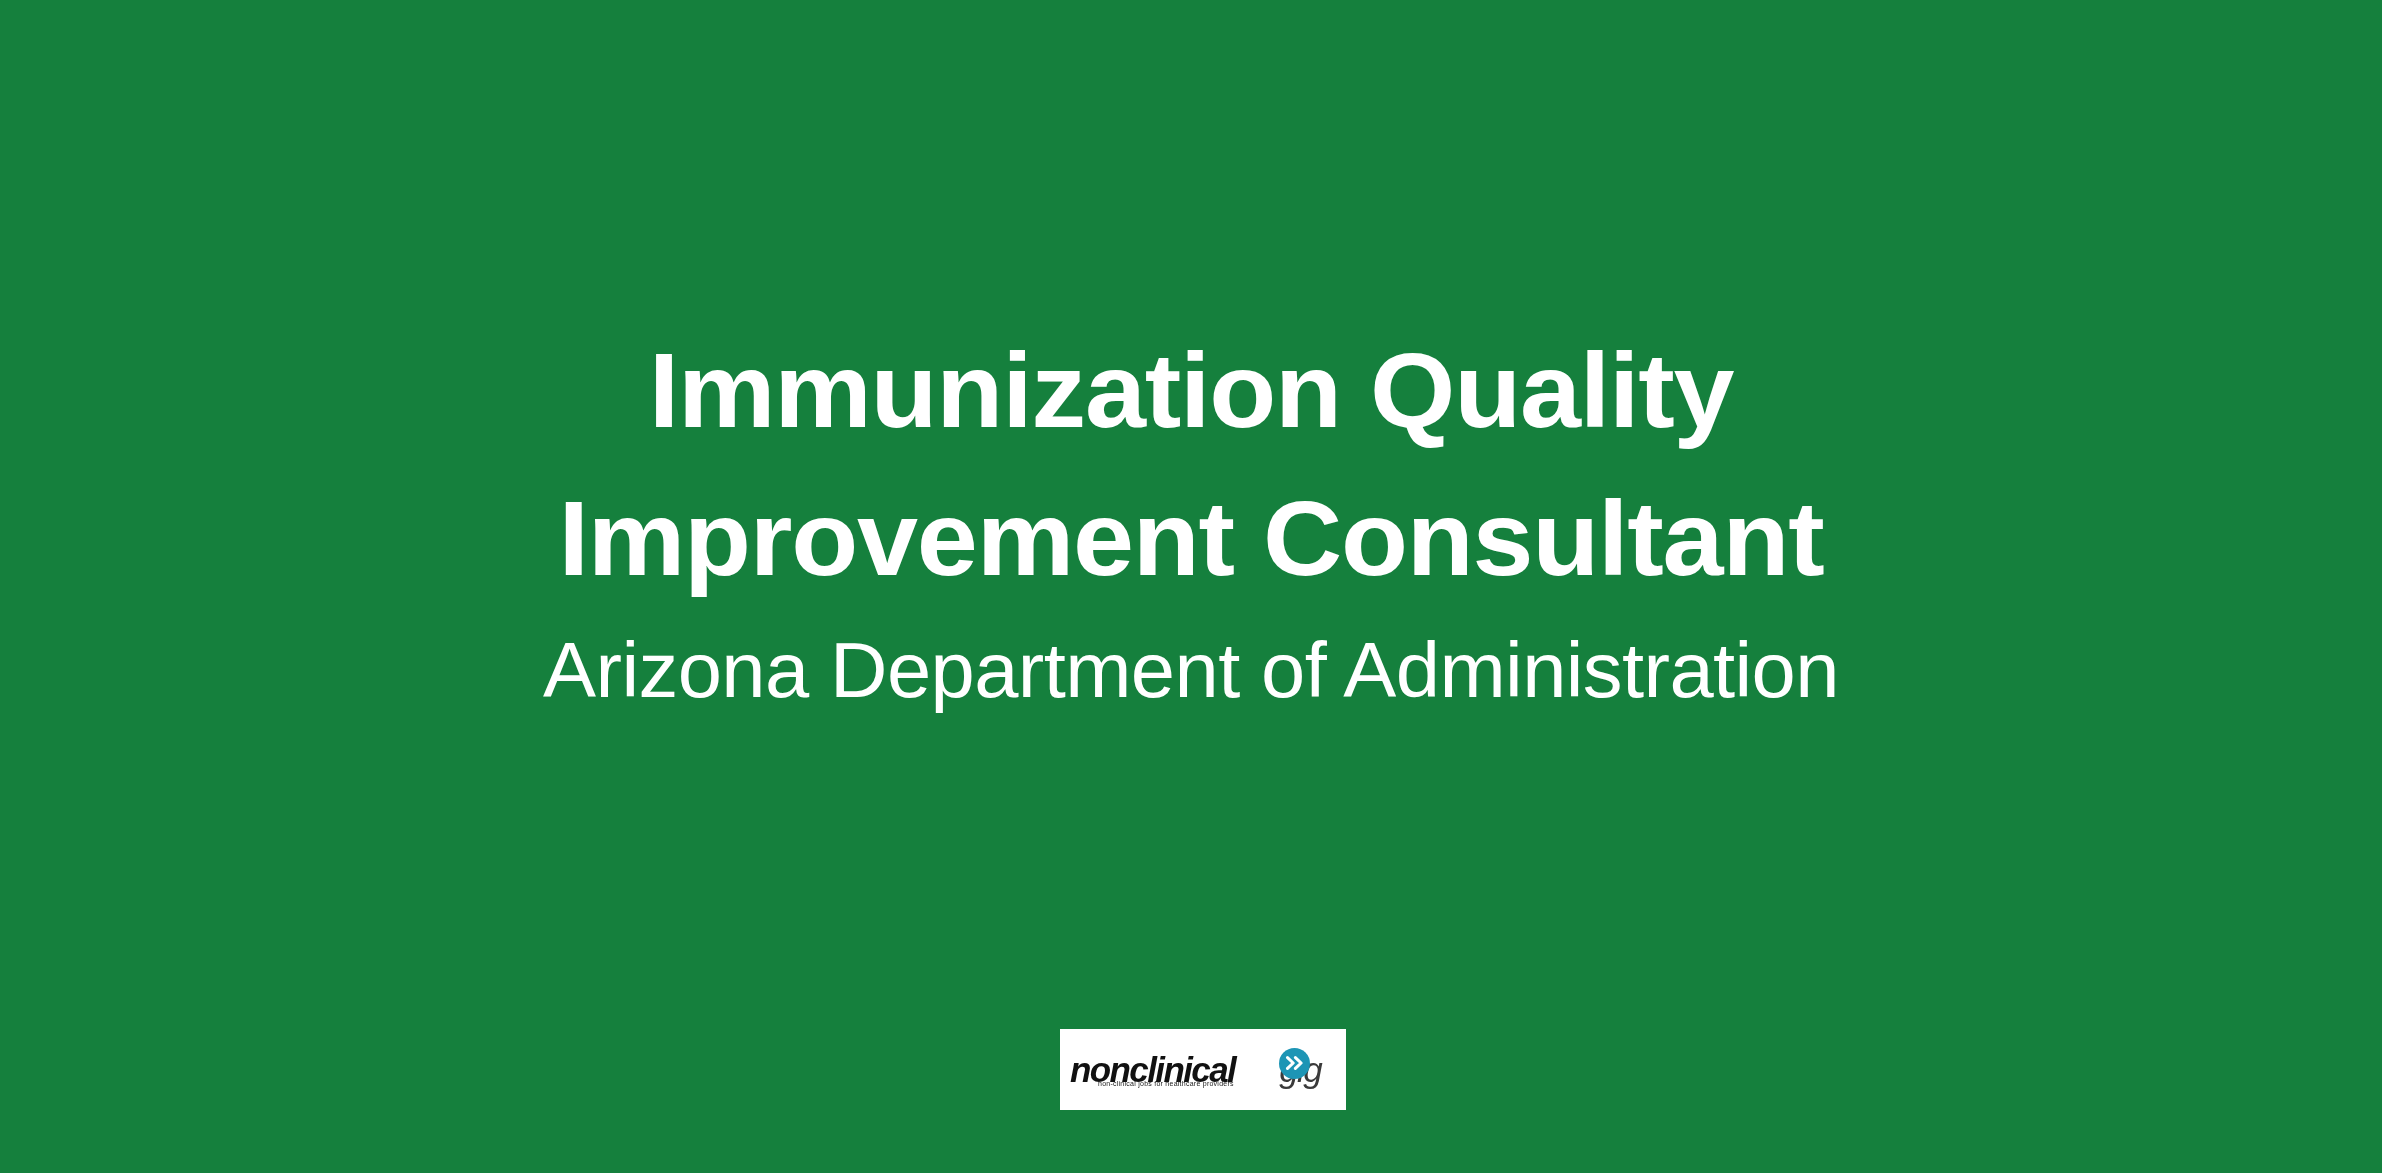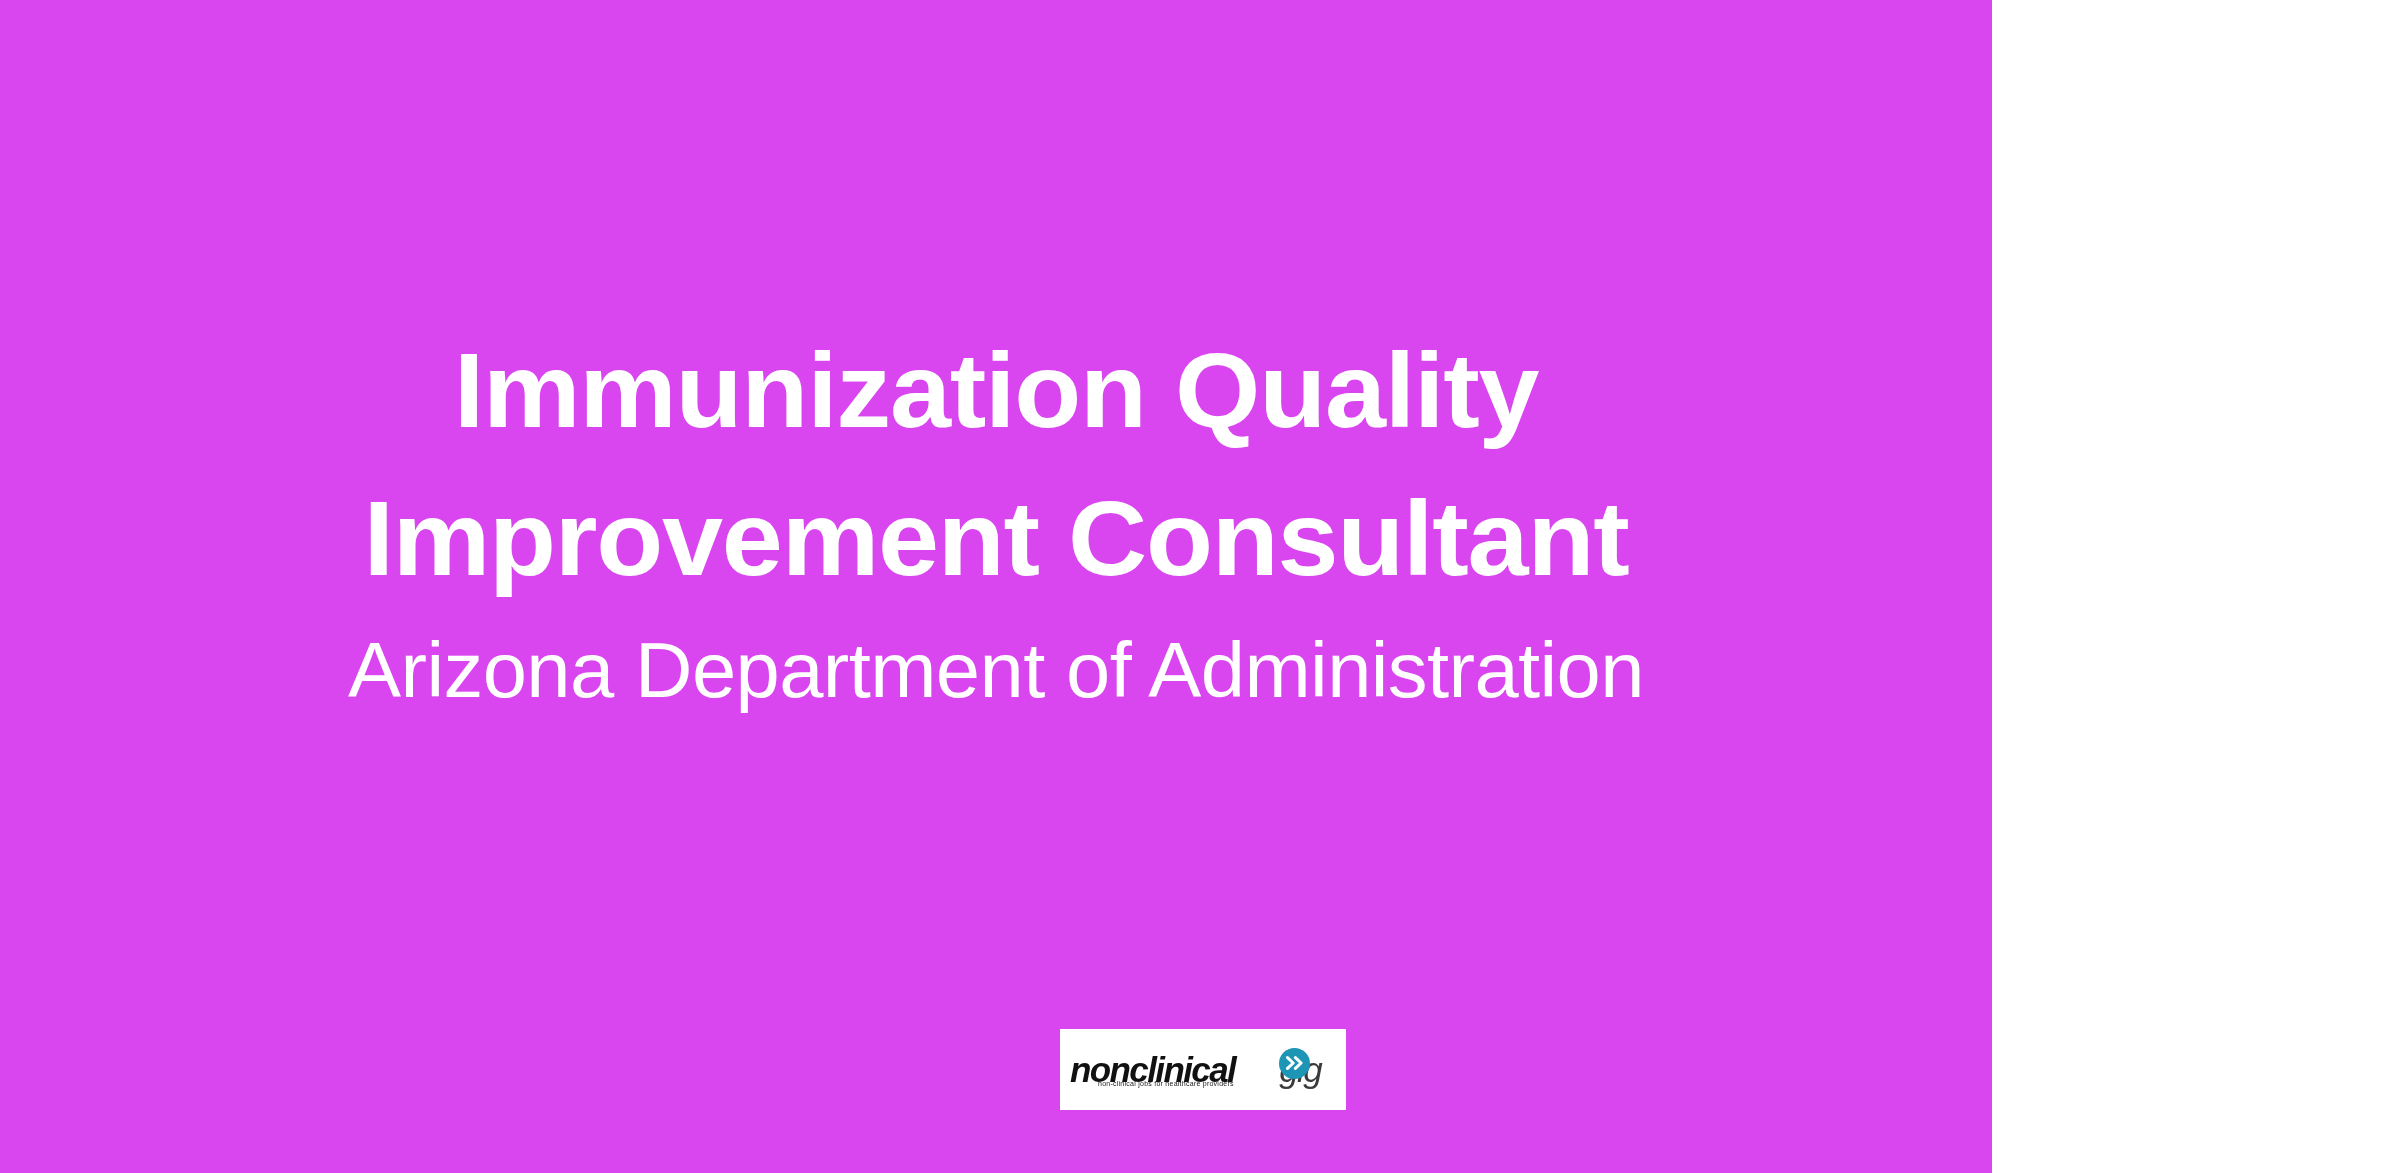--- a/index.html
+++ b/index.html
@@ -8,23 +8,23 @@
   }
   body {
     width: 2400px;
     height: 1173px;
     overflow: hidden;
     font-family: "Liberation Sans", sans-serif;
   }
 
   #slide {
     position: relative;
-    width: 1992px;
+    width: 2382px;
     height: 1173px;
-    background: #d946ef;
+    background: #15803d;
     box-sizing: border-box;
     overflow: hidden;
   }
 
   
   #title-block {
     position: absolute;
     left: 0;
     right: 0;
     top: 316px;

